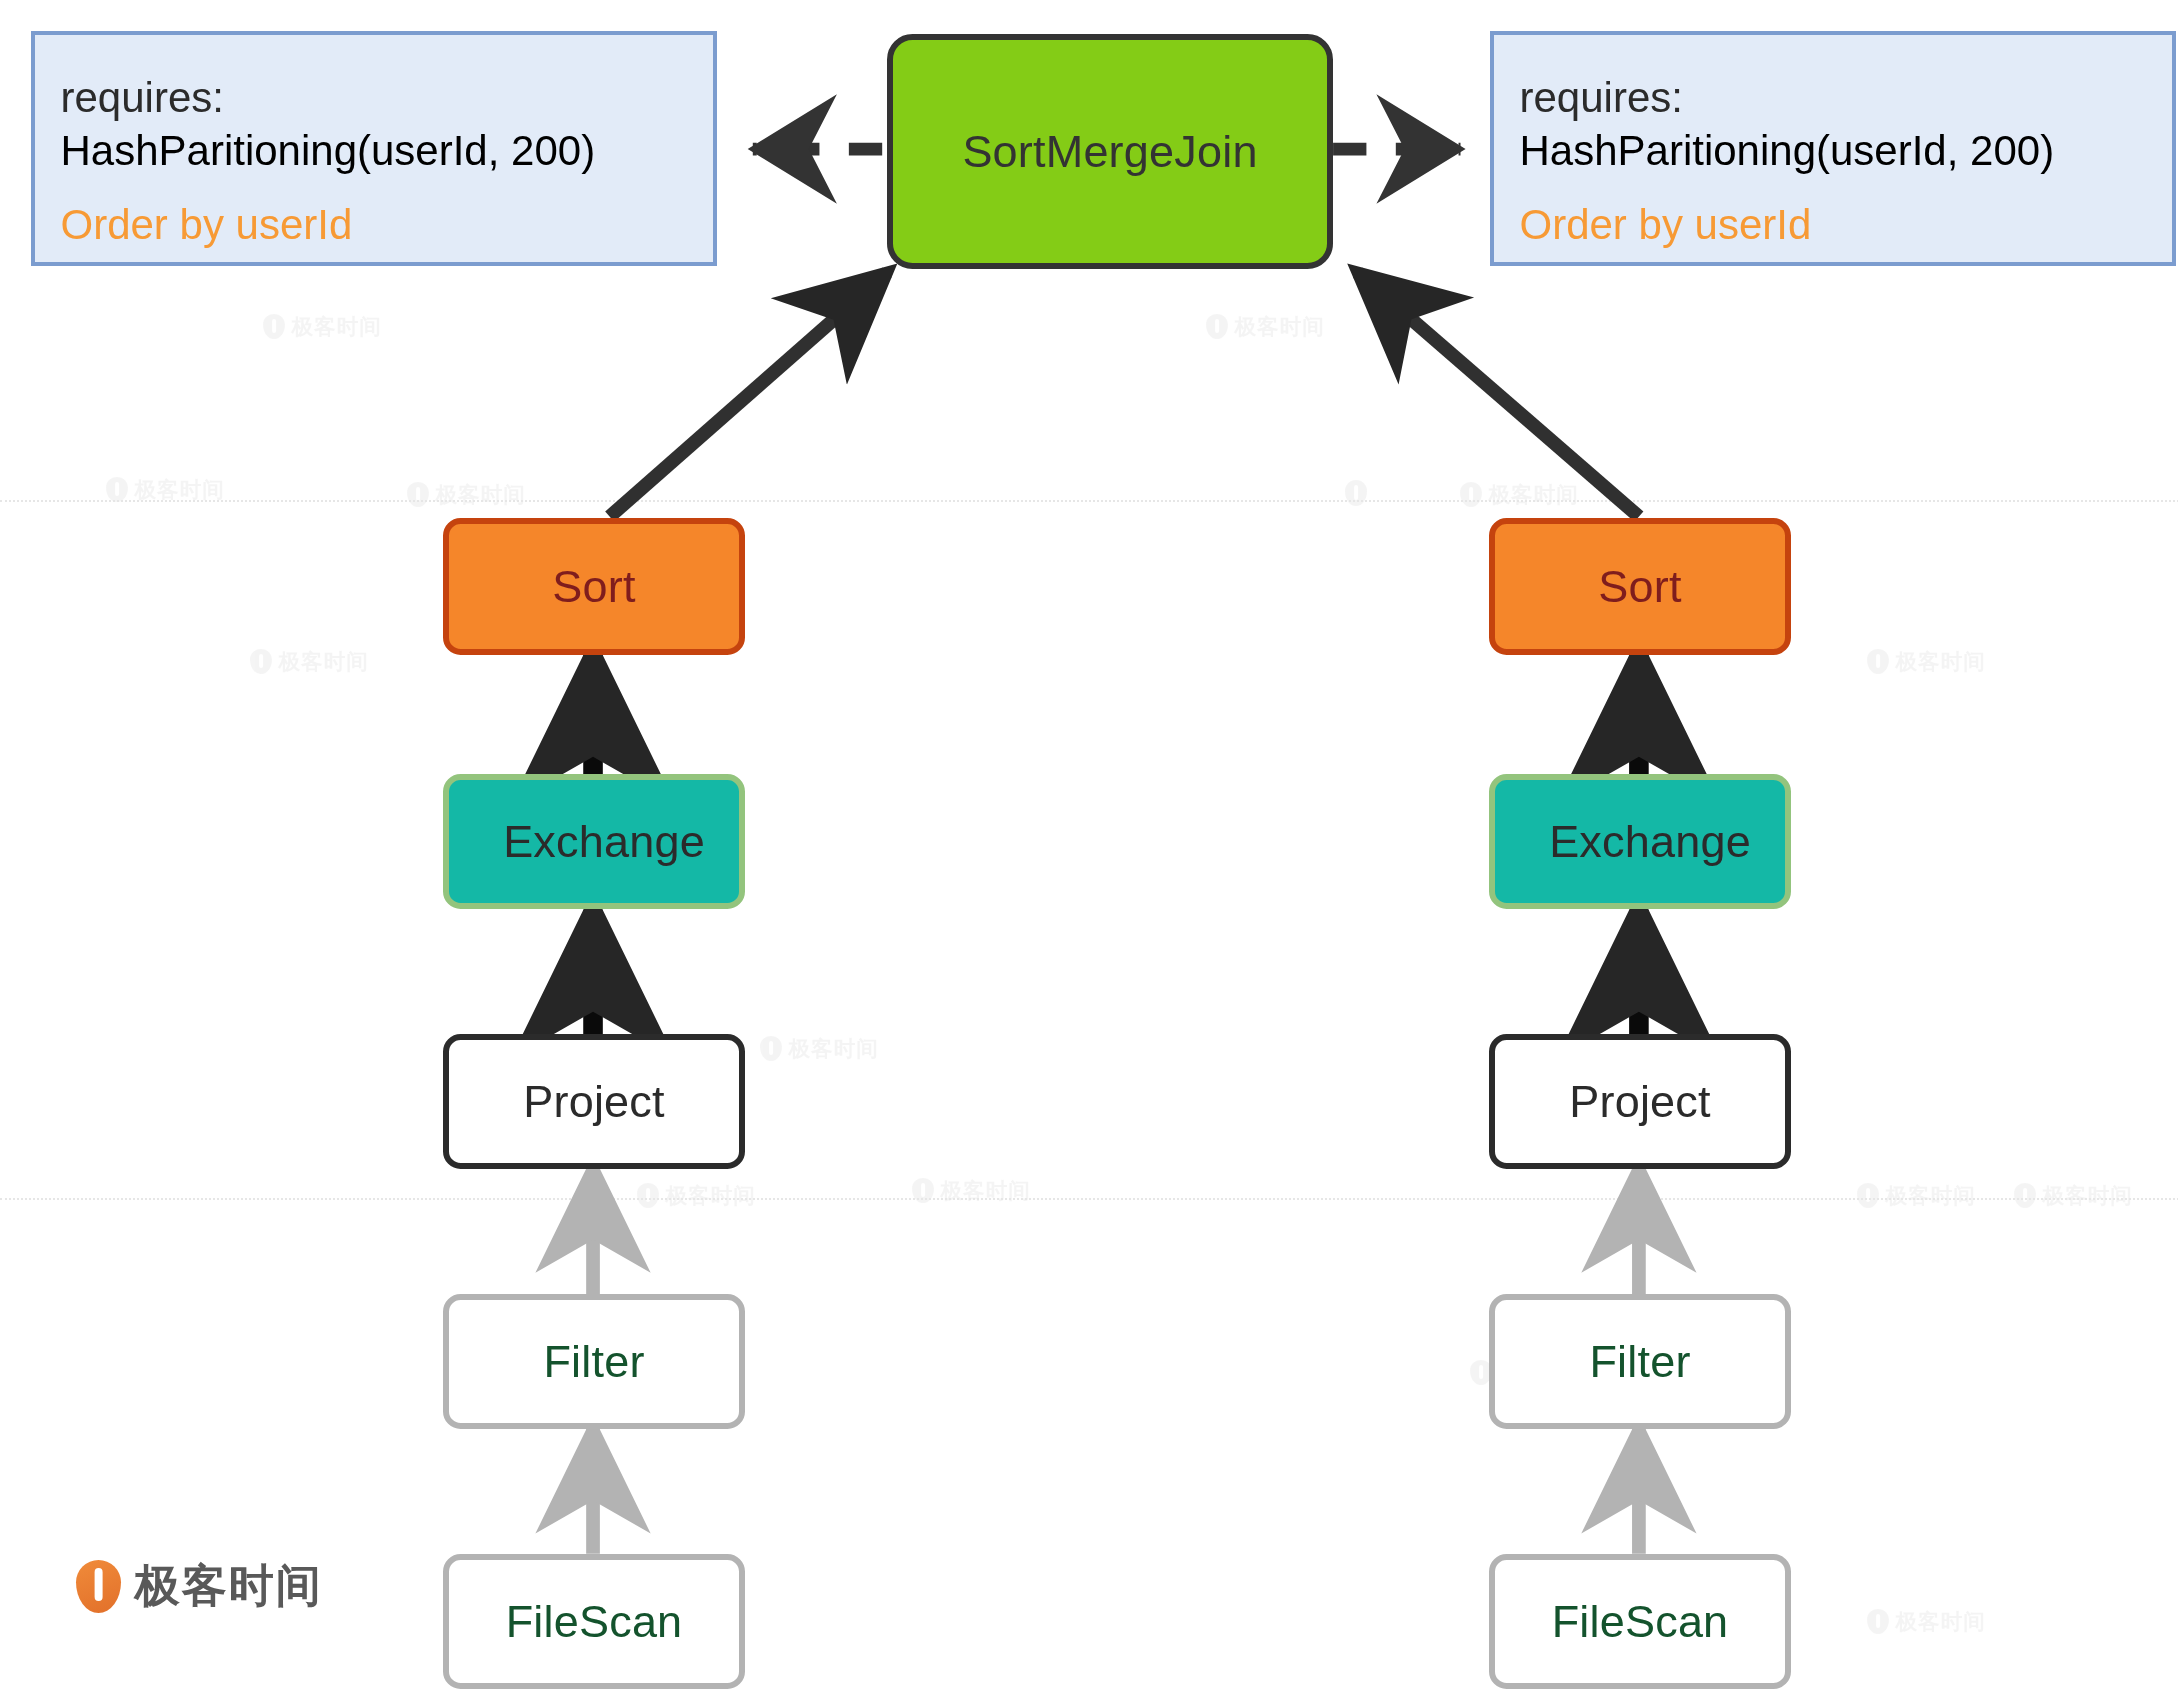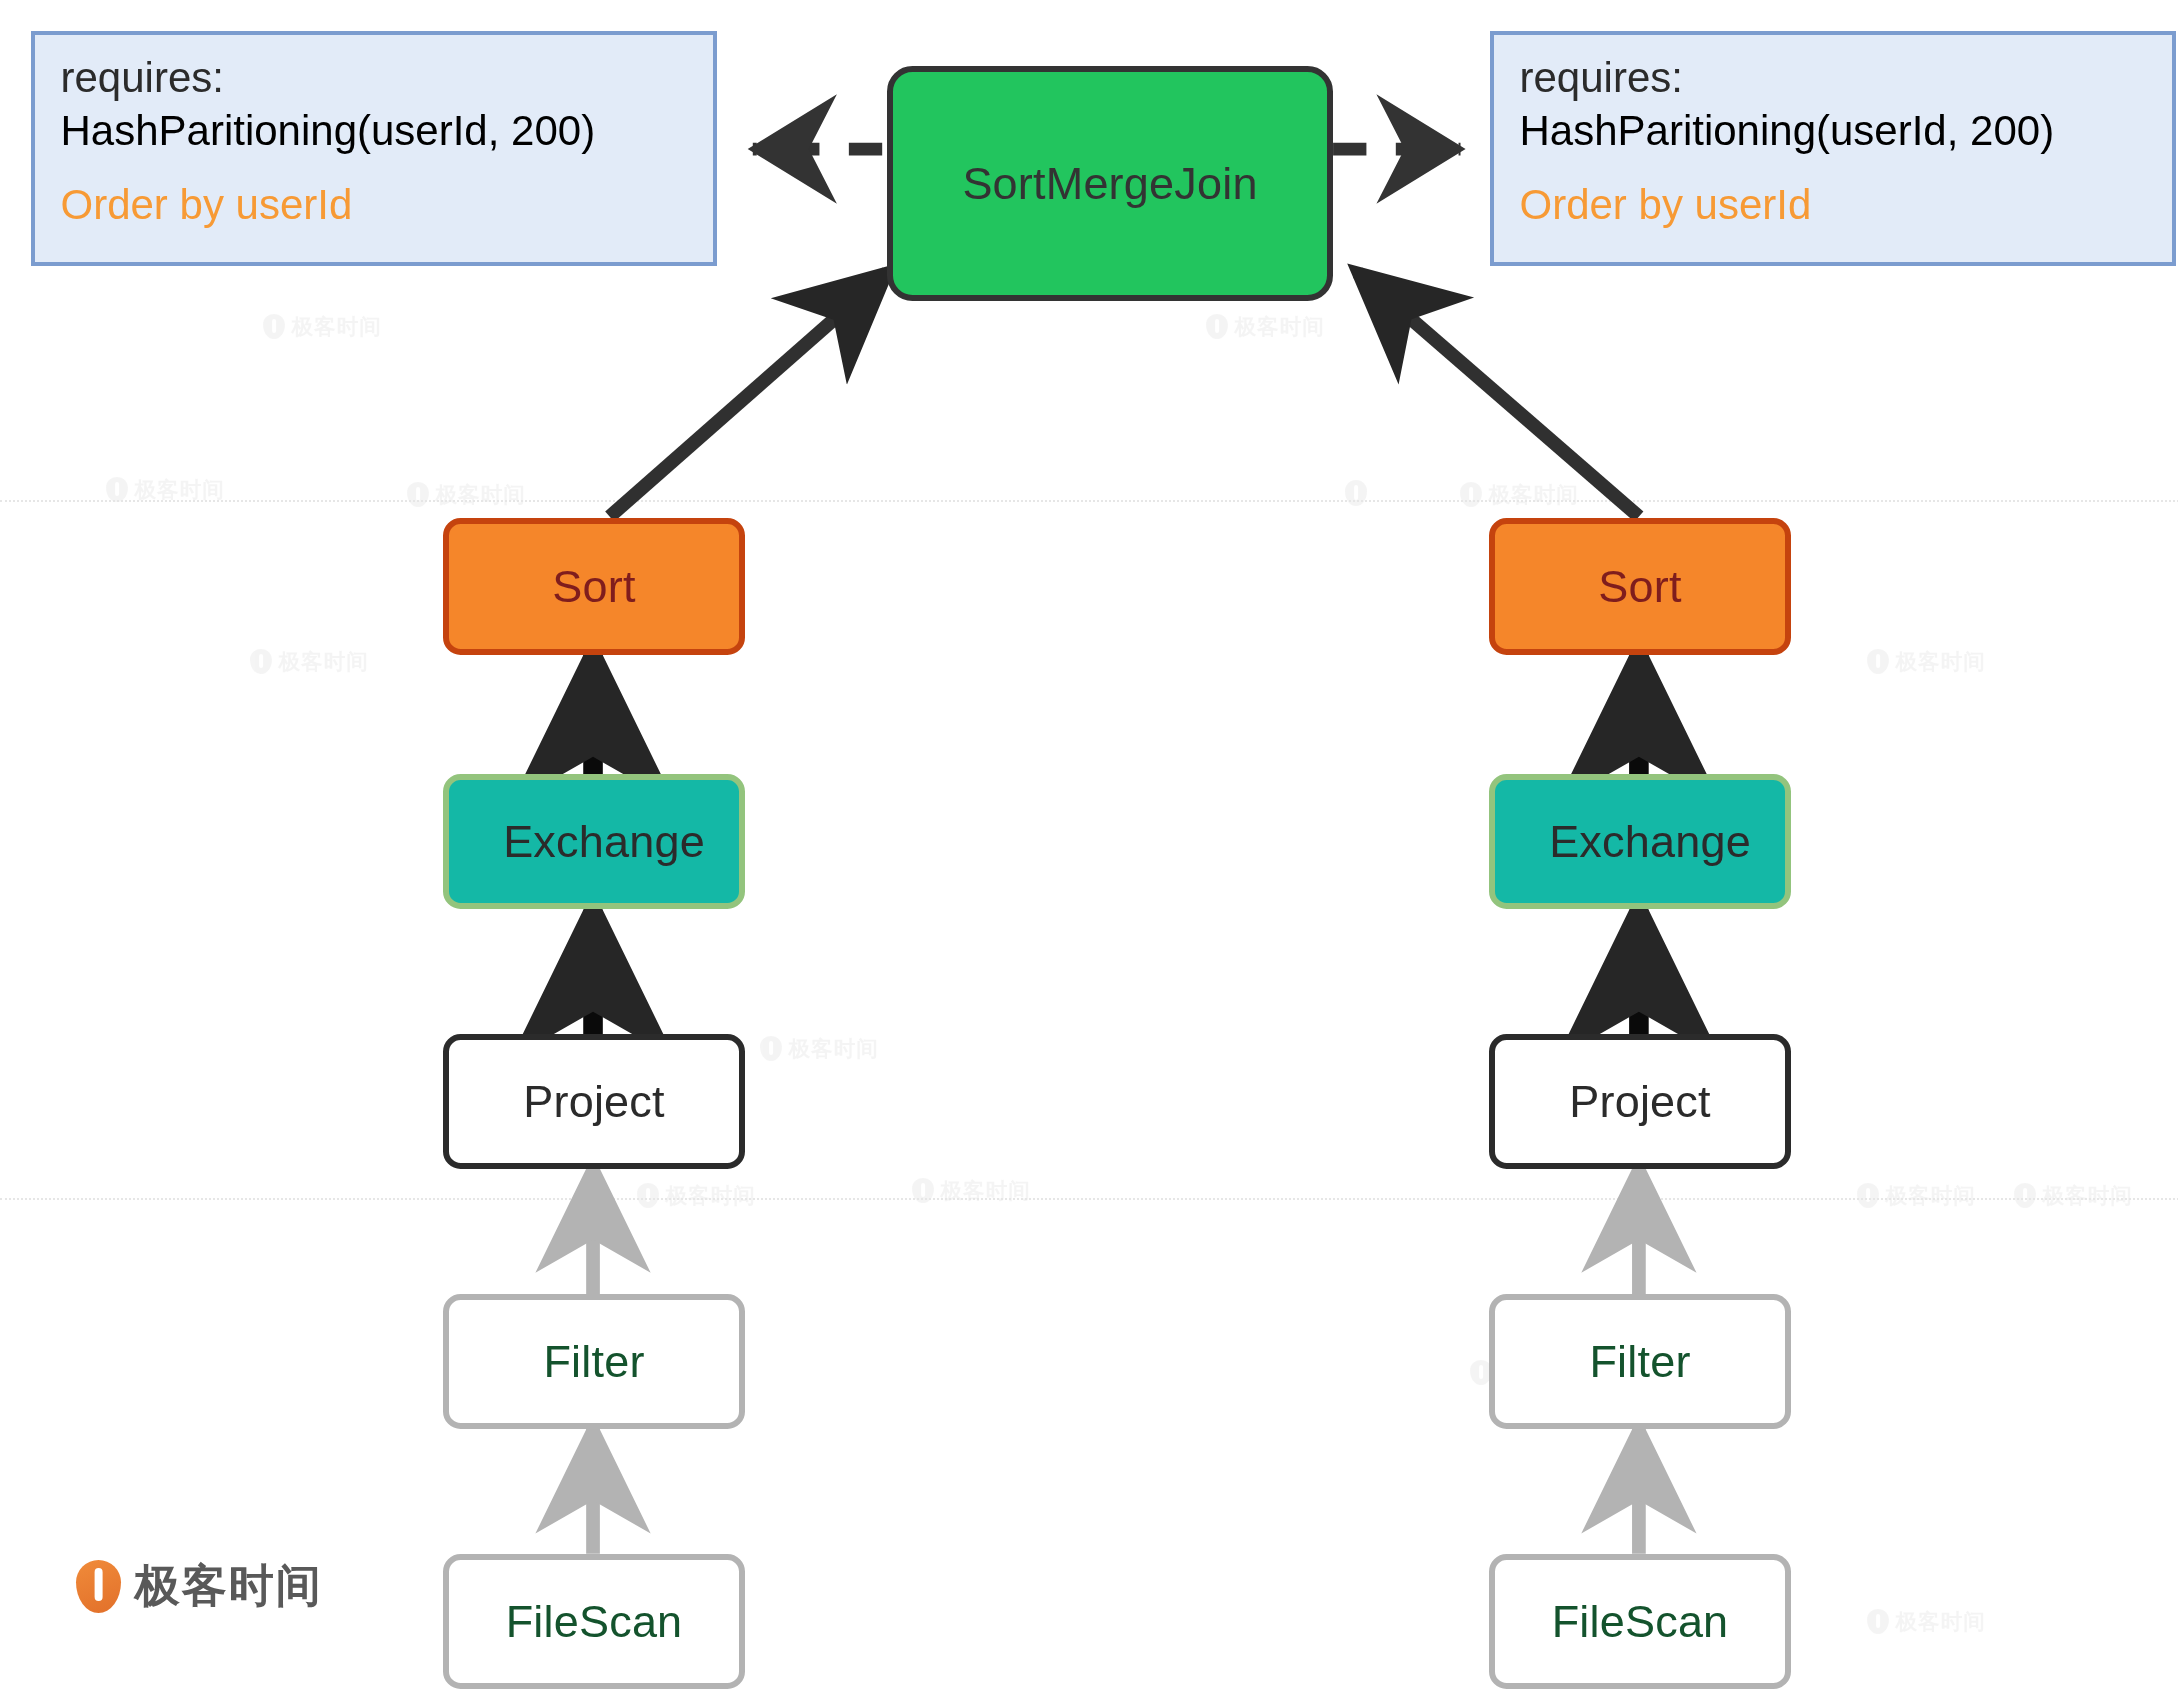--- a/index.html
+++ b/index.html
@@ -89,25 +89,24 @@
     box-sizing: border-box;
     display: flex;
     align-items: center;
     justify-content: center;
     border-radius: 17.6px;
     font-size: 45px;
     line-height: 1;
     letter-spacing: 0.2px;
   }
   .node-join {
-    background: #22c55e;
+    background: #84cc16;
     border: 6.9px solid #333333;
     color: #333333;
     border-radius: 25.5px;
-    margin-top: 32px;
   }
   .node-sort {
     background: #F5862A;
     border: 6.9px solid #C5430E;
     color: #7f1d1d;
   }
   .node-exchange {
     background: #14b8a6;
     border: 6.9px solid #93C47D;
     color: #2b2b2b;
@@ -134,21 +133,21 @@
     padding: 21.6px 25.5px 17.6px 25.5px;
     font-size: 42px;
     line-height: 1.0;
   }
   .callout .cl-line {
     display: block;
     white-space: nowrap;
     margin-bottom: 11.8px;
   }
   .callout .cl-line:last-child { margin-bottom: 0; }
-  .cl-requires { color: #2b2b2b; }
+  .cl-requires { color: #2b2b2b; margin-top: 20px; }
   .cl-hash     { color: #000000; }
   .cl-order    { color: #F79A35; margin-top: 32px; }
 
   
   #brand-logo {
     position: absolute;
     z-index: 4;
     left: 76px;
     top: 1556px;
     display: flex;

